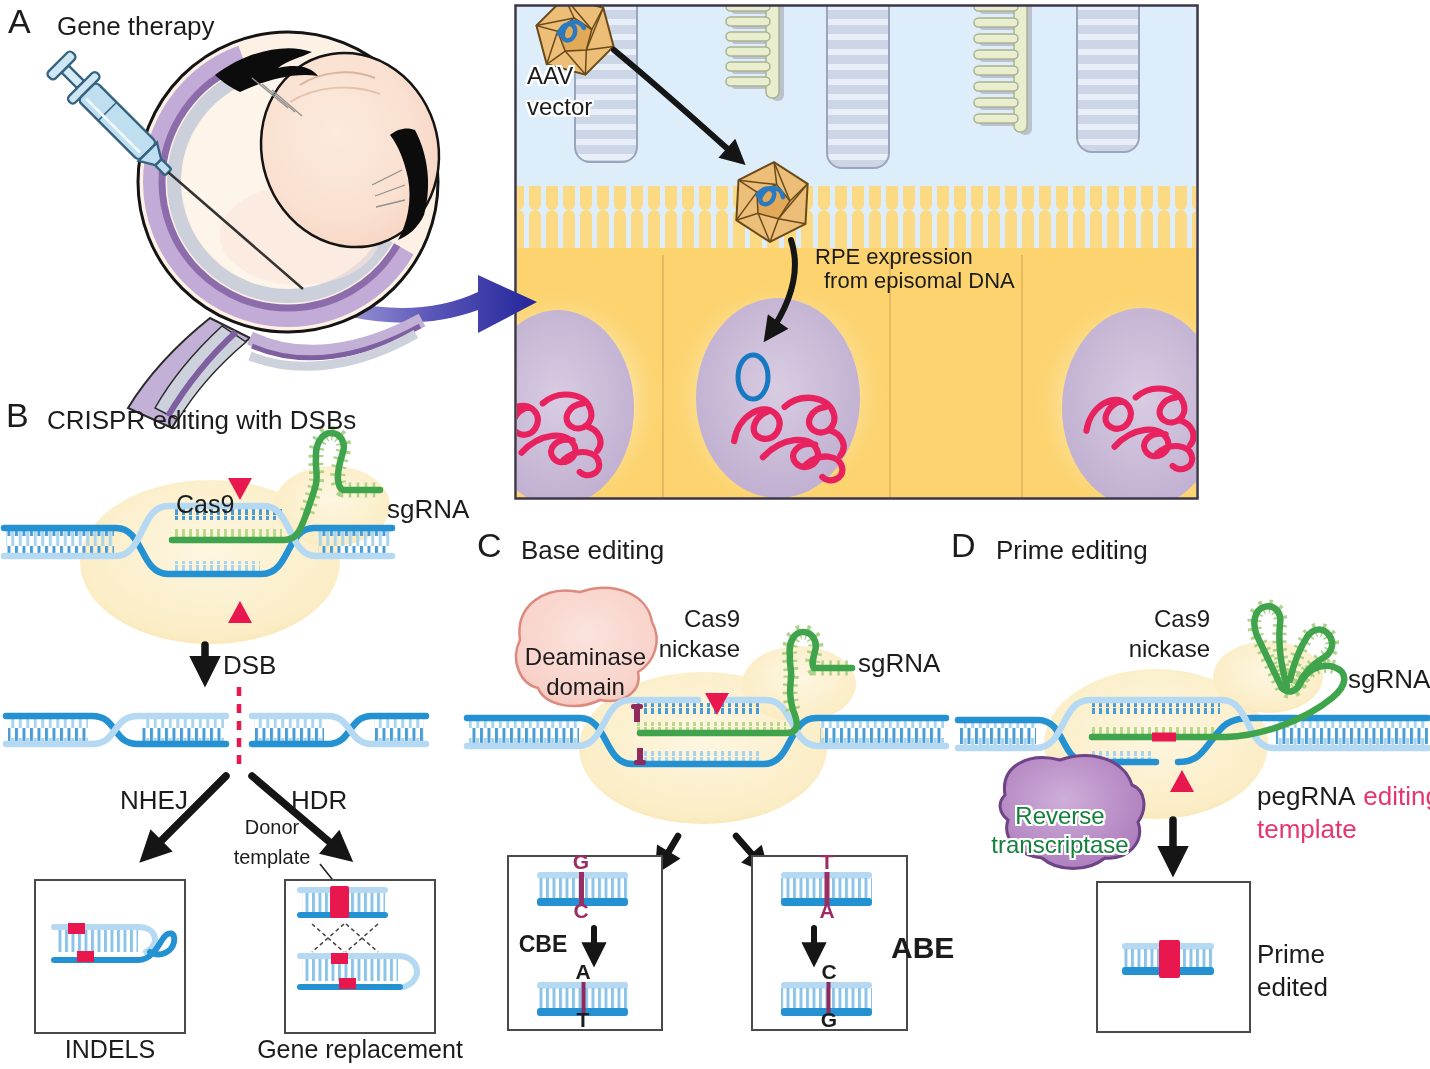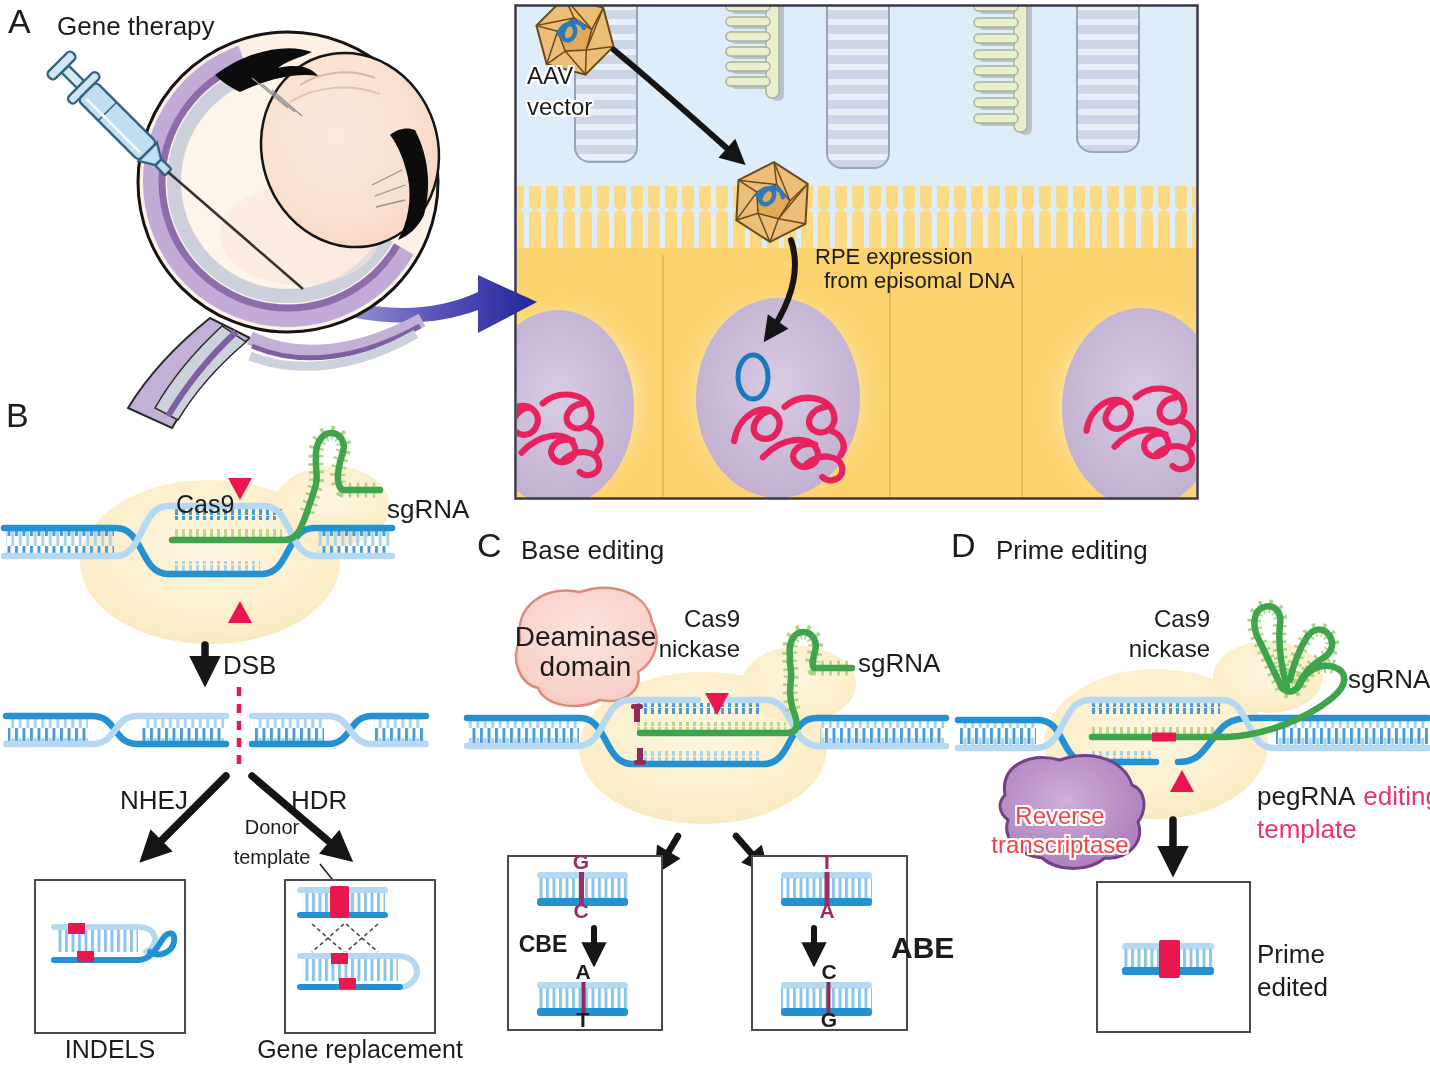--- a/index.html
+++ b/index.html
@@ -414,35 +414,36 @@
 
 <div class="lbl halo" style="left:527px;top:60px;font-size:24px;line-height:31px">
   <div>AAV</div>
       <div>vector</div>
 </div>
 
 <div class="lbl" style="left:815px;top:244px;font-size:22px">RPE expression</div>
 <div class="lbl" style="left:824px;top:268px;font-size:22px">from episomal DNA</div>
 
 <div class="lbl panel-letter" style="left:6px;top:398px">B</div>
+<div class="lbl panel-title" style="left:47px;top:406px">CRISPR editing with DSBs</div>
 <div class="lbl" style="left:176px;top:490px;font-size:25px">Cas9</div>
 <div class="lbl" style="left:387px;top:494px;font-size:26px">sgRNA</div>
 <div class="lbl" style="left:223px;top:650px;font-size:26px">DSB</div>
 <div class="lbl" style="left:120px;top:785px;font-size:26px">NHEJ</div>
 <div class="lbl" style="left:291px;top:785px;font-size:26px">HDR</div>
 <div class="lbl ctr" style="left:210px;top:812px;width:124px;font-size:20px;line-height:30px">
   <div>Donor</div>
       <div>template</div>
 </div>
 <div class="lbl ctr" style="left:33px;top:1035px;width:154px;font-size:25px">INDELS</div>
 <div class="lbl ctr" style="left:255px;top:1035px;width:210px;font-size:25px">Gene replacement</div>
 
 <div class="lbl panel-letter" style="left:477px;top:528px">C</div>
 <div class="lbl panel-title" style="left:521px;top:536px">Base editing</div>
-<div class="lbl ctr" style="left:503px;top:622px;width:165px;font-size:28px;line-height:30px">
+<div class="lbl ctr" style="left:503px;top:642px;width:165px;font-size:24px;line-height:30px">
   <div>Deaminase</div>
       <div>domain</div>
 </div>
 <div class="lbl rgt" style="left:616px;top:604px;width:124px;font-size:24px;line-height:30px">
   <div>Cas9</div>
       <div>nickase</div>
 </div>
 <div class="lbl" style="left:858px;top:648px;font-size:26px">sgRNA</div>
 <div class="lbl ctr bold" style="left:512px;top:931px;width:62px;font-size:23px">CBE</div>
 <div class="lbl ctr bold" style="left:891px;top:931px;width:62px;font-size:30px">ABE</div>
@@ -455,21 +456,21 @@
 <div class="lbl base" style="left:818px;top:963px">C</div>
 <div class="lbl base" style="left:818px;top:1011px">G</div>
 
 <div class="lbl panel-letter" style="left:951px;top:528px">D</div>
 <div class="lbl panel-title" style="left:996px;top:536px">Prime editing</div>
 <div class="lbl rgt" style="left:1078px;top:604px;width:132px;font-size:24px;line-height:30px">
   <div>Cas9</div>
       <div>nickase</div>
 </div>
 <div class="lbl" style="left:1348px;top:664px;font-size:26px">sgRNA</div>
-<div class="lbl ctr halo" style="left:962px;top:801px;width:196px;font-size:24px;line-height:29px;color:#ef4444">
+<div class="lbl ctr halo" style="left:962px;top:801px;width:196px;font-size:24px;line-height:29px;color:#15803d">
   <div>Reverse</div>
       <div>transcriptase</div>
 </div>
 <div class="lbl" style="left:1257px;top:780px;font-size:26px;line-height:33px">
   <div><span style="margin-right:8px">pegRNA</span><span class="redtxt">editing</span></div>
   <div class="redtxt">template</div>
 </div>
 <div class="lbl" style="left:1257px;top:938px;font-size:26px;line-height:33px">
   <div>Prime</div>
       <div>edited</div>

